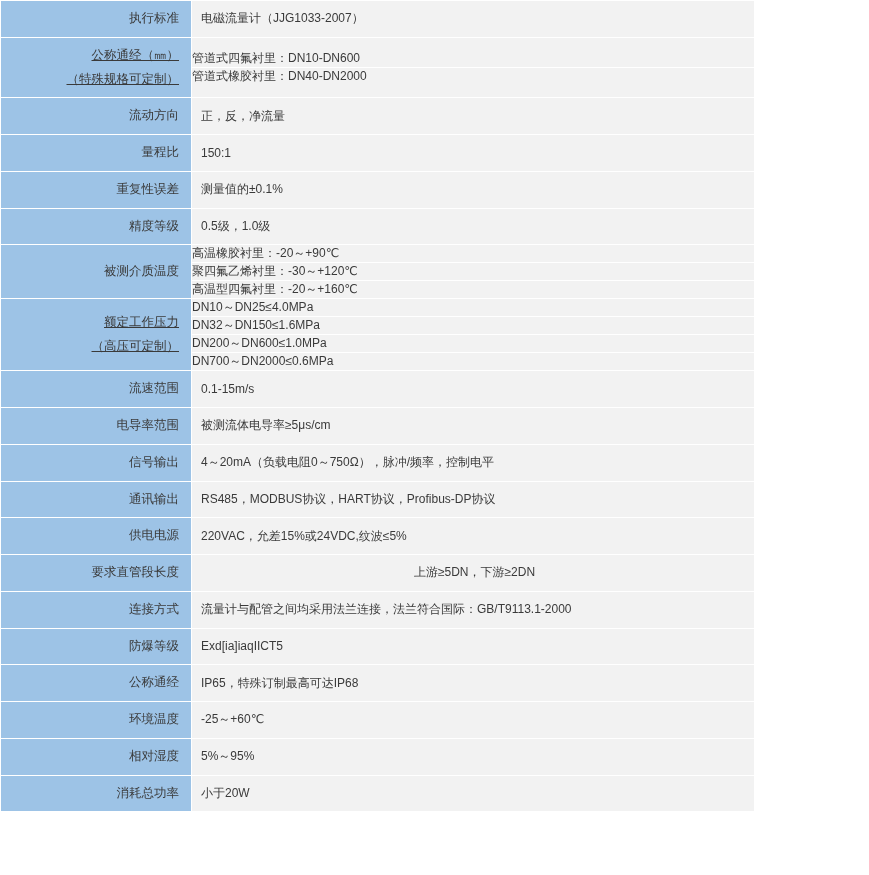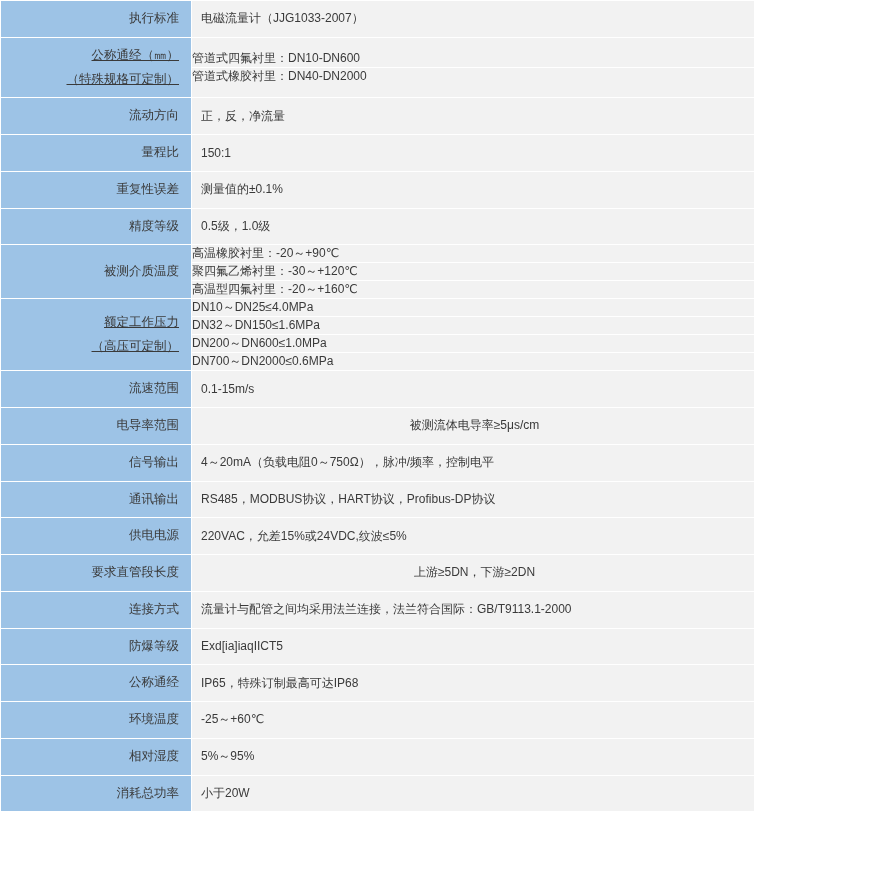--- a/index.html
+++ b/index.html
@@ -150,21 +150,21 @@
             </tbody>
           </table>
         </td>
       </tr>
       <tr>
         <td class="label"><span>流速范围</span></td>
         <td class="value" style="background: rgb(242, 242, 242);"><span>0.1-15m/s</span></td>
       </tr>
       <tr>
         <td class="label"><span>电导率范围</span></td>
-        <td class="value" style="background: rgb(242, 242, 242); text-align: center;"><span>被测流体电导率≥5μs/cm</span></td>
+        <td class="value" style="background: rgb(242, 242, 242);"><span>被测流体电导率≥5μs/cm</span></td>
       </tr>
       <tr>
         <td class="label"><span>信号输出</span></td>
         <td class="value" style="background: rgb(242, 242, 242);"><span>4～20mA（负载电阻0～750Ω），脉冲/频率，控制电平</span></td>
       </tr>
       <tr>
         <td class="label"><span>通讯输出</span></td>
         <td class="value" style="background: rgb(242, 242, 242);"><span>RS485，MODBUS协议，HART协议，Profibus-DP协议</span></td>
       </tr>
       <tr>

